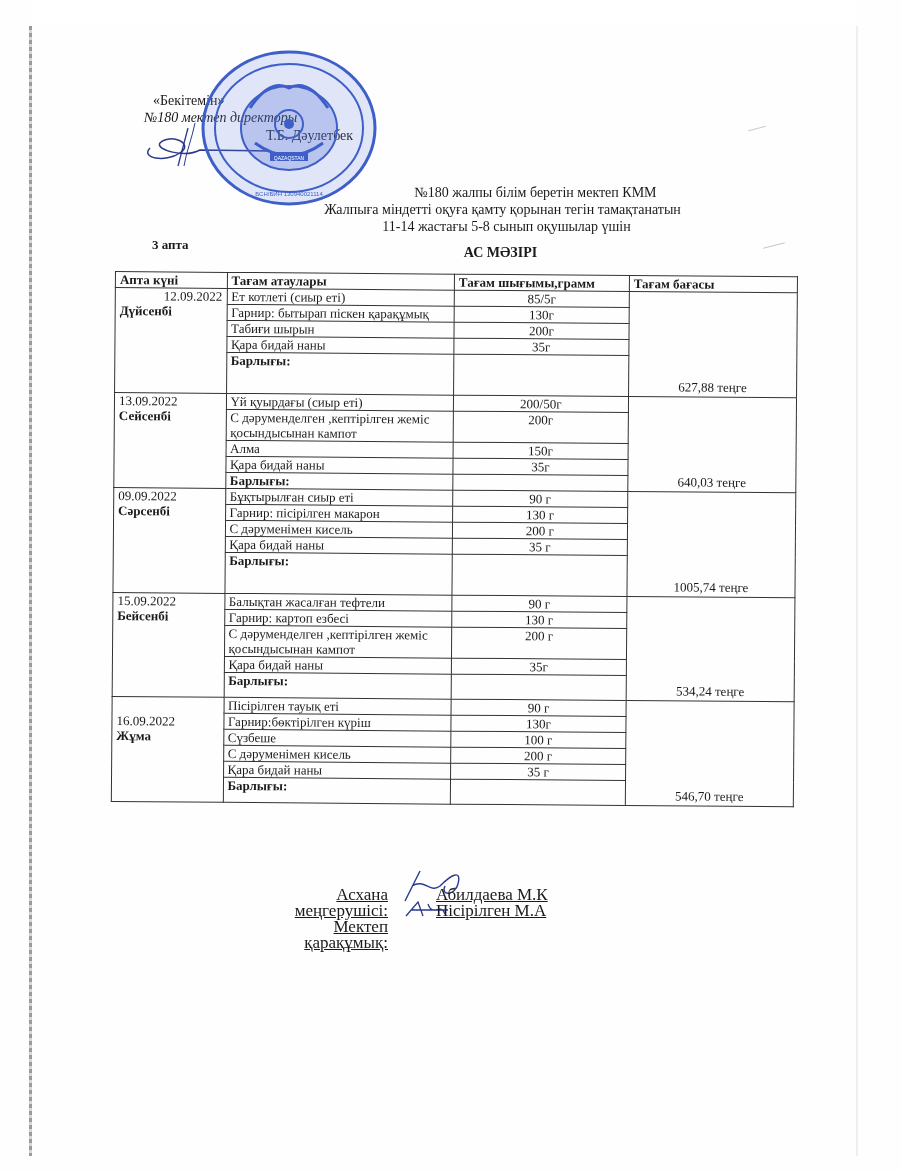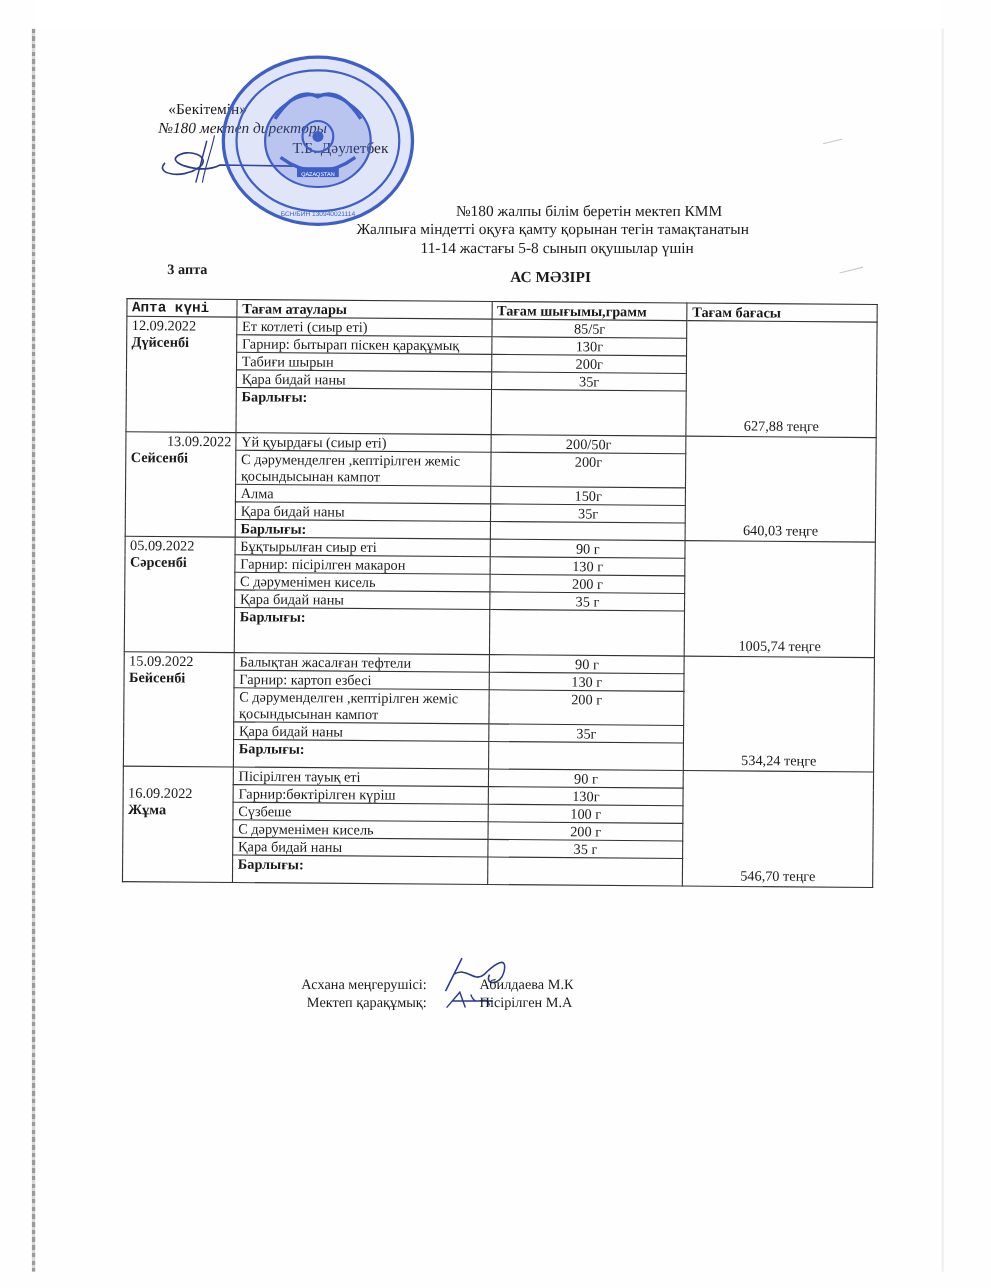--- a/index.html
+++ b/index.html
@@ -30,35 +30,35 @@
     .week { position: absolute; left: 152px; top: 237px; font-size: 13px; font-weight: bold; }
     .title { position: absolute; left: 0; width: 901px; top: 245px; text-align: center; font-size: 14px; font-weight: bold; padding-left: 50px; }
 
     
     .menu-table {
       position: absolute; left: 115px; top: 271px; width: 683px;
       border-collapse: collapse; font-size: 13px; transform: rotate(0.45deg); transform-origin: left top;
     }
     .menu-table td, .menu-table th { border: 1px solid #333; padding: 0 4px; vertical-align: top; line-height: 15px; }
     .menu-table th { font-weight: bold; text-align: left; height: 15px; }
-    .col-day { width: 92px; font-family: Liberation Mono, monospace; }
+    .col-day { width: 92px; }
     .col-dish { width: 225px; }
     .col-yield { width: 170px; text-align: center; }
     .col-price { width: 166px; }
     .menu-table td.yield { text-align: center; }
     .menu-table td.day { border-bottom: 1px solid #333; }
     .menu-table td.price { vertical-align: bottom; text-align: center; padding-bottom: 2px; }
     .day-name { font-weight: bold; display: block; }
     .total-label { font-weight: bold; }
     .total-row td { height: 40px; }
     .total-row.short td { height: 13px; }
     .total-row.mid td { height: 24px; }
 
     
-    .footer { position: absolute; top: 887px; font-size: 13px; line-height: 16px; }
+    .footer { position: absolute; top: 887px; font-size: 17px; line-height: 16px; text-decoration: underline; }
     .f-roles { left: 270px; text-align: right; width: 118px; }
     .f-names { left: 436px; }
     .sign1 { position: absolute; left: 400px; top: 866px; width: 70px; height: 40px; }
     .sign2 { position: absolute; left: 403px; top: 898px; width: 50px; height: 22px; }
 
     .stray-mark { position: absolute; background: #c8c8c8; height: 1px; transform: rotate(-14deg); }
   </style>
 </head>
 <body>
 
@@ -106,21 +106,21 @@
       <tr>
         <th class="col-day">Апта күні</th>
         <th class="col-dish">Тағам атаулары</th>
         <th class="col-yield">Тағам шығымы,грамм</th>
         <th class="col-price">Тағам бағасы</th>
       </tr>
     </thead>
     <tbody id="menu-body">
         <tr>
           <td class="day" rowspan="5">
-            <span style="display: block;">12.09.2022</span>
+            <span style="display: block; margin-left: 44px;">12.09.2022</span>
             <span class="day-name">Дүйсенбі</span>
           </td>
           <td>Ет котлеті (сиыр еті)</td>
           <td class="yield">85/5г</td>
           <td class="price" rowspan="5">627,88 теңге</td>
         </tr>
         <tr>
           <td>Гарнир: бытырап піскен қарақұмық</td>
           <td class="yield">130г</td>
         </tr>
@@ -131,21 +131,21 @@
         <tr>
           <td>Қара бидай наны</td>
           <td class="yield">35г</td>
         </tr>
         <tr class="total-row ">
           <td class="total-label">Барлығы:</td>
           <td></td>
         </tr>
         <tr>
           <td class="day" rowspan="5">
-            <span style="display: block; text-align: right;">13.09.2022</span>
+            <span style="display: block;">13.09.2022</span>
             <span class="day-name">Сейсенбі</span>
           </td>
           <td>Үй қуырдағы (сиыр еті)</td>
           <td class="yield">200/50г</td>
           <td class="price" rowspan="5">640,03 теңге</td>
         </tr>
         <tr>
           <td>С дәруменделген ,кептірілген жеміс қосындысынан кампот</td>
           <td class="yield">200г</td>
         </tr>
@@ -156,21 +156,21 @@
         <tr>
           <td>Қара бидай наны</td>
           <td class="yield">35г</td>
         </tr>
         <tr class="total-row short">
           <td class="total-label">Барлығы:</td>
           <td></td>
         </tr>
         <tr>
           <td class="day" rowspan="5">
-            <span style="display: block;">05.09.2022</span>
+            <span style="display: block;">09.09.2022</span>
             <span class="day-name">Сәрсенбі</span>
           </td>
           <td>Бұқтырылған сиыр еті</td>
           <td class="yield">90 г</td>
           <td class="price" rowspan="5">1005,74 теңге</td>
         </tr>
         <tr>
           <td>Гарнир: пісірілген макарон</td>
           <td class="yield">130 г</td>
         </tr>

